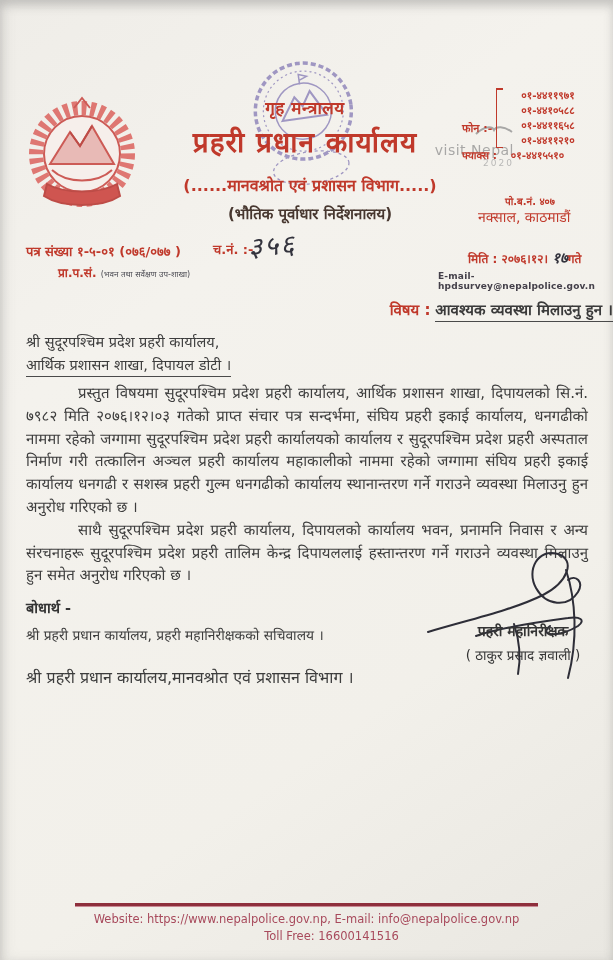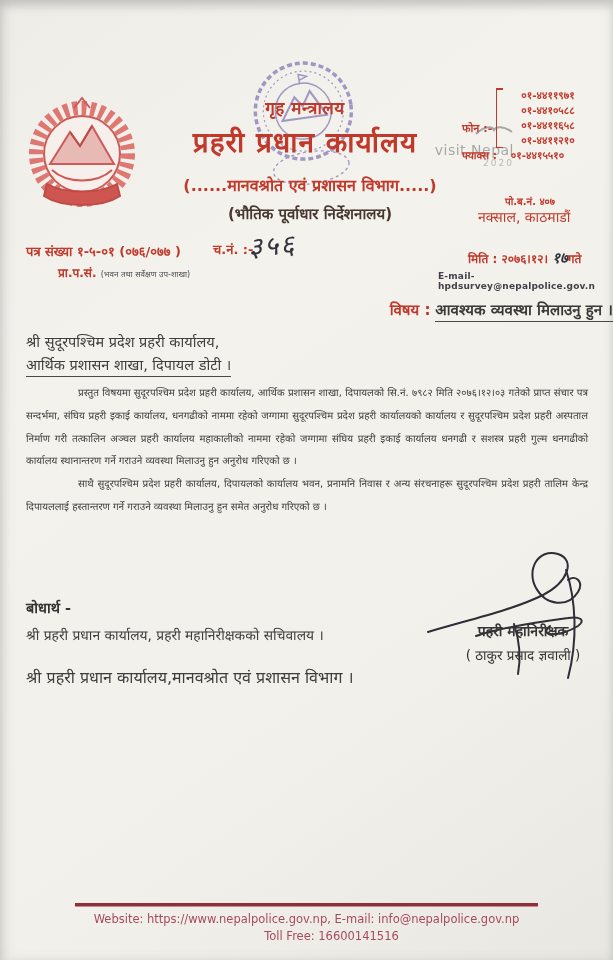--- a/index.html
+++ b/index.html
@@ -46,21 +46,21 @@
   .prapasa .tiny{font-size:8px;color:#4a4a52;font-weight:normal;}
   .chano{left:213px;top:240px;font-size:13px;font-weight:bold;}
   .chano-hand{left:248px;top:226px;font-size:27px;transform:rotate(-4deg);letter-spacing:2px;}
 
   .subject-line{left:0;top:299px;width:613px;text-align:right;font-size:15px;}
   .subject-text{color:#3a3a3a;font-weight:600;border-bottom:1.5px solid #4a4a4a;padding-bottom:2px;}
 
   .rcpt1{left:26px;top:331px;font-size:14.5px;}
   .rcpt2{left:26px;top:354px;font-size:14.5px;border-bottom:1.3px solid #4a4a4a;padding-bottom:2px;}
 
-  .body-text{left:26px;top:382px;width:562px;font-size:10px;line-height:22.8px;
+  .body-text{left:26px;top:382px;width:562px;font-size:15px;line-height:22.8px;
     color:#3d3d3d;text-align:justify;}
   .body-text p{margin:0;text-indent:52px;}
 
   .sig-title{left:438px;top:621px;width:170px;font-size:14px;font-weight:bold;color:#343434;text-align:center;}
   .sig-name{left:428px;top:646px;width:190px;font-size:13.5px;color:#343434;text-align:center;}
 
   .cc-label{left:26px;top:597px;font-size:14.5px;font-weight:bold;color:#343434;}
   .cc1{left:26px;top:625px;font-size:13.8px;}
   .cc2{left:26px;top:666px;font-size:16px;}
 

